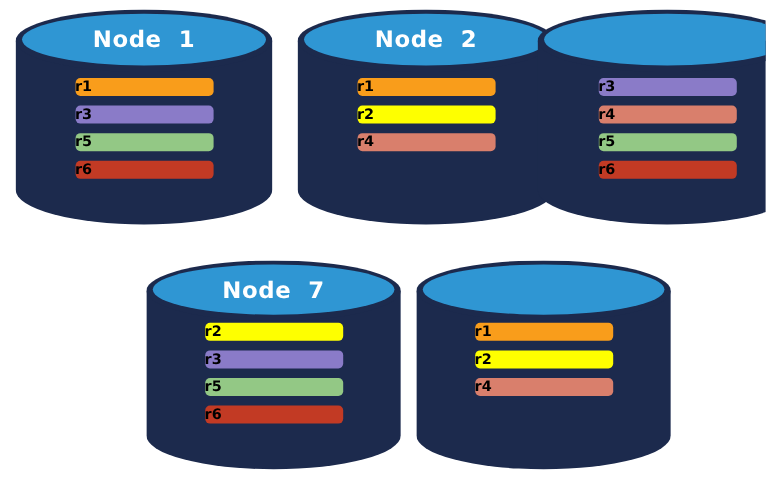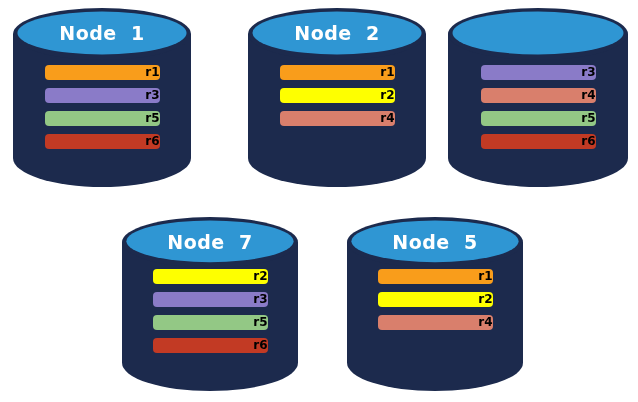--- a/index.html
+++ b/index.html
@@ -9,20 +9,21 @@
     font-family:"DejaVu Sans","Liberation Sans",sans-serif;
     overflow:hidden;
     position:relative;
   }
   .stage{
     position:relative;
     width:638px;height:402px;
   }
   .node{
     position:absolute;
+    padding-left:36px;
   }
   .node svg{
     position:absolute;
     left:0;top:0;width:100%;height:100%;
     display:block;
   }
   .node-title{
     position:absolute;
     left:0;right:0;top:14px;
     text-align:center;
@@ -37,21 +38,21 @@
     position:absolute;
     left:0;right:0;top:57px;
     z-index:2;
   }
   .pos-4 .bars,.pos-5 .bars{top:52px;}
   .bar{
     width:115px;
     height:15px;
     margin:0 auto 8px auto;
     border-radius:4px;
-    text-align:right;
+    text-align:left;
     line-height:15px;
     font-size:12px;
     font-weight:bold;
     color:var(--bar-text,#000);
   }
   .pos-1{left:13px;top:8px;width:178px;height:181px;}
   .pos-2{left:232px;top:8px;width:178px;height:181px;margin-left:16px;}
   .pos-3{left:448px;top:8px;width:180px;height:181px;}
   .pos-4{left:122px;top:217px;width:176px;height:176px;}
   .pos-5{left:347px;top:217px;width:176px;height:176px;}
@@ -113,20 +114,19 @@
         <div class="bar" style="background: rgb(147, 200, 133);"><span>r5</span></div>
         <div class="bar" style="background: rgb(194, 58, 36);"><span>r6</span></div>
       </div>
   </div>
     <div class="node pos-5">
     <svg viewBox="0 0 180 181" preserveAspectRatio="none">
       <path d="M0,26 L0,150 A90,29 0 0 0 180,150 L180,26 Z" fill="var(--cyl-body)"></path>
       <ellipse cx="90" cy="26" rx="90" ry="26" fill="var(--cyl-body)"></ellipse>
       <ellipse cx="90" cy="25" rx="85.5" ry="21.5" fill="var(--cyl-top)"></ellipse>
     </svg>
-    <div class="node-title">Node  5</div>
     <div class="bars">
         <div class="bar" style="background: rgb(249, 157, 27);"><span>r1</span></div>
         <div class="bar" style="background: rgb(254, 255, 0);"><span>r2</span></div>
         <div class="bar" style="background: rgb(217, 127, 108);"><span>r4</span></div>
       </div>
   </div>
   </div>
 
 </body></html>

